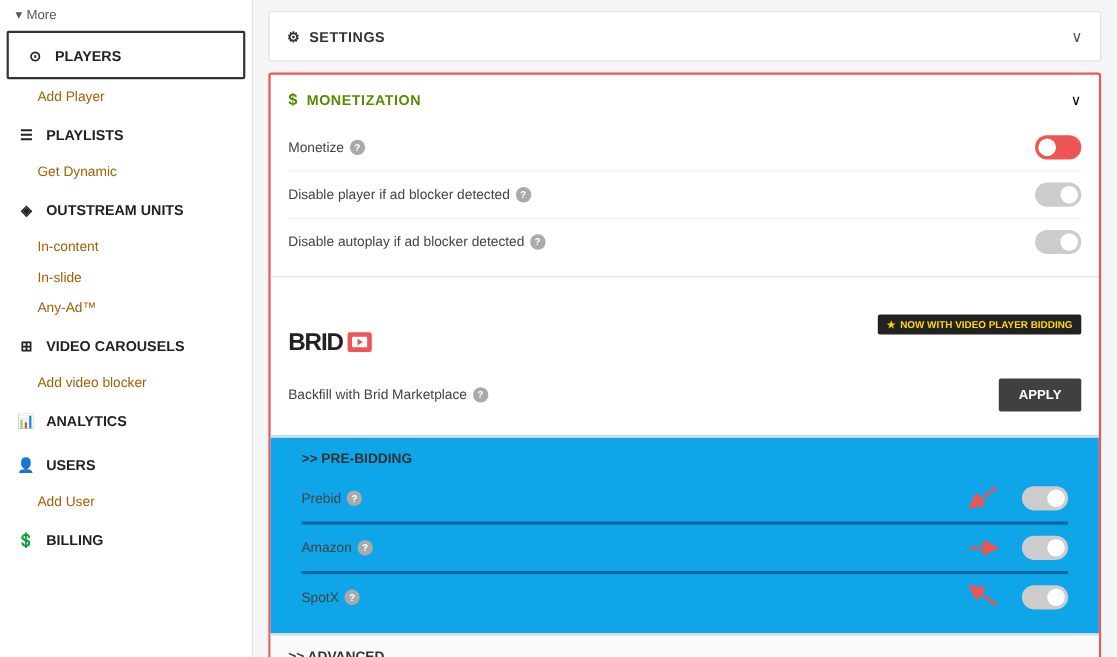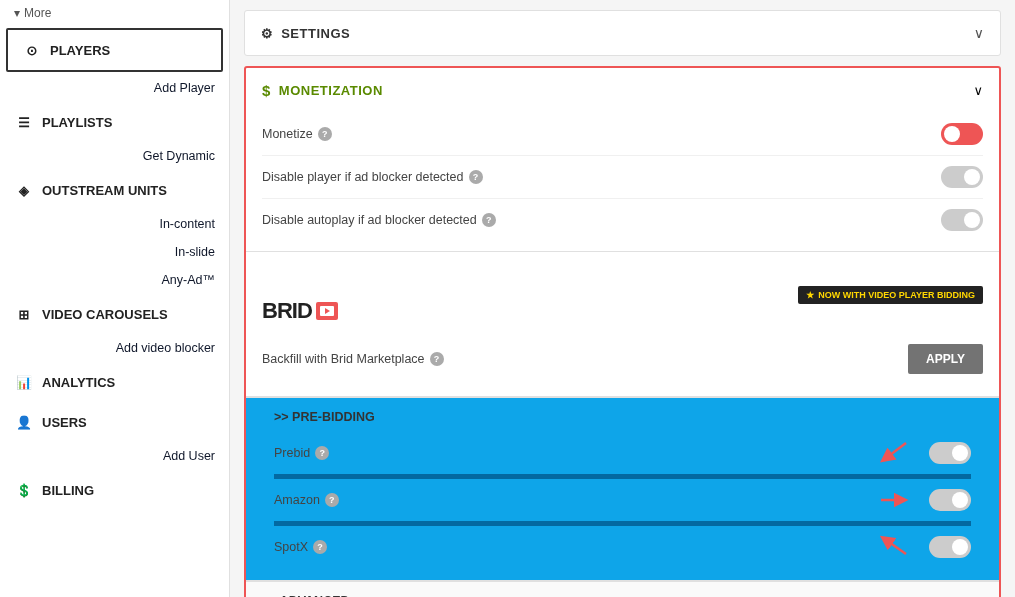--- a/index.html
+++ b/index.html
@@ -25,25 +25,24 @@
       gap: 8px;
     }
     .sidebar-section-header .section-icon {
       width: 20px;
       height: 20px;
       display: flex;
       align-items: center;
       justify-content: center;
     }
     .sidebar-sub-item {
-      padding: 7px 14px 7px 53px;
-      color: #0f172a;
+      padding: 7px 14px 7px 34px;
+      color: #a16207;
       cursor: pointer;
       font-size: 12.5px;
-      text-align: right;
     }
     .more-link {
       padding: 6px 14px;
       color: #555;
       font-size: 12px;
       display: flex;
       align-items: center;
       gap: 4px;
       cursor: pointer;
     }
@@ -220,21 +219,21 @@
       align-items: center;
       gap: 4px;
     }
     .backfill-row {
       display: flex;
       align-items: center;
       justify-content: space-between;
       padding: 8px 0;
     }
     .apply-btn {
-      background: #737373;
+      background: #404040;
       color: #fff;
       border: none;
       padding: 8px 18px;
       font-weight: bold;
       font-size: 12px;
       cursor: pointer;
       border-radius: 2px;
     }
 
     
@@ -247,21 +246,21 @@
       font-weight: bold;
       font-size: 12.5px;
       color: #333;
       margin-bottom: 8px;
     }
     .prebid-row {
       display: flex;
       align-items: center;
       justify-content: space-between;
       padding: 10px 0;
-      border-bottom: 5px solid #0369a1;
+      border-bottom: 3px solid #0369a1;
       position: relative;
     }
 
     
     .advanced-section {
       border-top: 2px solid #e0e0e0;
       padding: 12px 16px;
       background: #fafafa;
     }
     .advanced-title {

